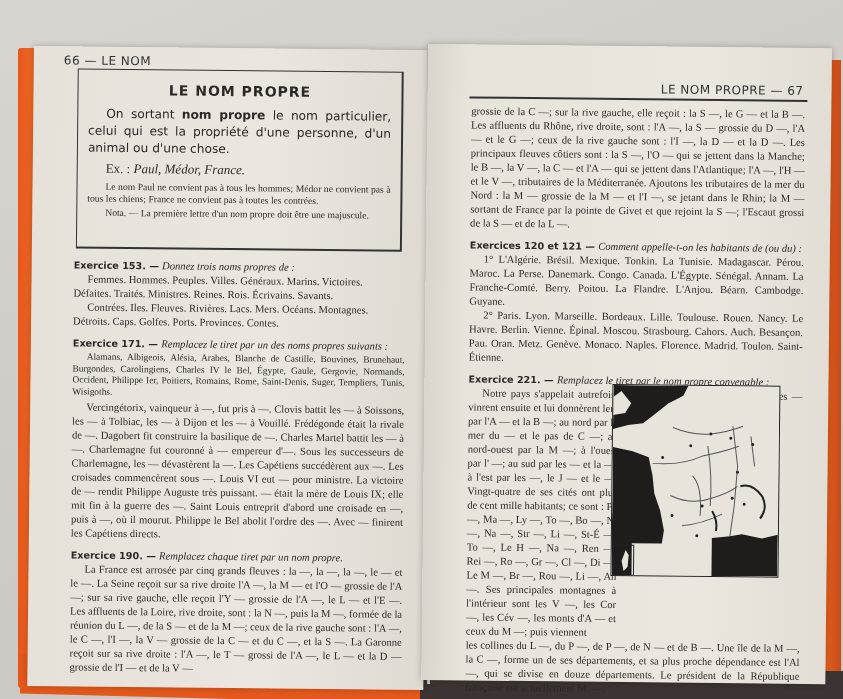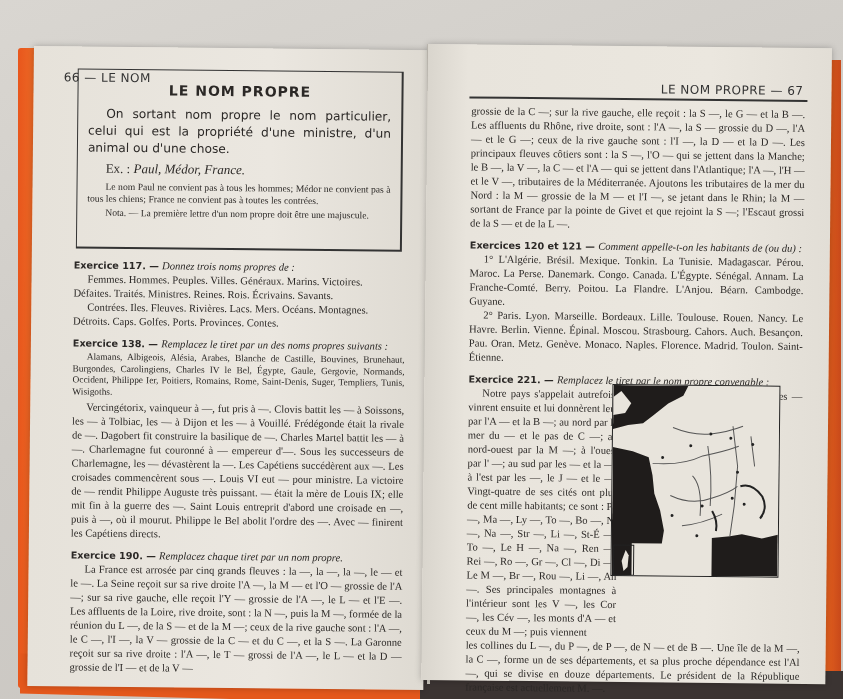--- a/index.html
+++ b/index.html
@@ -16,30 +16,30 @@
   .page{position:absolute;background:#e7e3dc;box-shadow:0 0 6px rgba(0,0,0,.25);}
   .page-left{left:34px;top:46px;width:396px;height:640px;
        background:linear-gradient(90deg,#e6e2da 0%,#ebe7e0 60%,#dedad2 100%);
        transform:rotate(0.6deg);transform-origin:top left;}
   .page-right{left:428px;top:44px;width:404px;height:636px;
        background:linear-gradient(90deg,#d9d5cd 0%,#e8e4dc 10%,#ebe7df 70%,#e2ded6 100%);
        transform:rotate(0.6deg);transform-origin:top left;}
   .gutter{position:absolute;left:427px;top:44px;width:3px;height:640px;background:#c8c3ba;}
   .running-head{position:absolute;font-family:"DejaVu Sans","Liberation Sans",sans-serif;
        font-size:12px;letter-spacing:.5px;color:#333;}
-  .rh-left{left:30px;top:24px;}
+  .rh-left{left:30px;top:7px;}
   .rh-right{right:28px;top:36px;}
   .rule-right{position:absolute;left:42px;right:24px;top:52px;border-top:2px solid #333;}
   .box{position:absolute;left:44px;top:22px;width:326px;height:180px;border:1.5px solid #333;
        border-right-width:2px;border-bottom-width:2px;padding:8px 10px;box-sizing:border-box;}
   .box-title{text-align:center;font-family:"DejaVu Sans","Liberation Sans",sans-serif;
        font-weight:bold;font-size:14px;letter-spacing:1px;margin:4px 0 8px;}
   .def{font-family:"DejaVu Sans","Liberation Sans",sans-serif;font-size:12.2px;line-height:17px;
        text-indent:18px;text-align:justify;margin:0;}
-  .def b{font-weight:normal;}
+  .def b{font-weight:bold;}
   .ex{font-size:13px;margin:4px 0 4px 18px;}
   .ex i{font-style:italic;}
   .small{font-size:9.6px;line-height:12px;text-indent:18px;margin:2px 0;text-align:justify;}
   .body{position:absolute;font-size:10.6px;line-height:14px;text-align:justify;}
   .ex-title{font-family:"DejaVu Sans","Liberation Sans",sans-serif;font-weight:bold;font-size:9.6px;}
   .ex-instr{font-style:italic;}
   .p{margin:0;text-indent:14px;}
   .list{font-size:9.4px;line-height:11.5px;text-indent:14px;margin:1px 0 3px;}
   .blk{margin-bottom:8px;}
   .map{position:absolute;left:188px;top:338px;width:166px;height:190px;border:1.5px solid #222;
@@ -52,36 +52,36 @@
 <div class="cover-left"></div>
 <div class="cover-bottom"></div>
 <div class="cover-right"></div>
 <div class="shadow-bottom"></div>
 
 <div class="page page-left">
   <div class="running-head rh-left">66 — LE NOM</div>
 
   <div class="box">
     <div class="box-title">LE NOM PROPRE</div>
-    <p class="def"><span>On sortant </span><b>nom propre</b><span> le nom particulier, celui qui est la propriété d'une ministre, d'un animal ou d'une chose.</span></p>
+    <p class="def"><span>On sortant </span><b>nom propre</b><span> le nom particulier, celui qui est la propriété d'une personne, d'un animal ou d'une chose.</span></p>
     <div class="ex"><span>Ex. : </span><i>Paul, Médor, France.</i></div>
     <p class="small">Le nom Paul ne convient pas à tous les hommes; Médor ne convient pas à tous les chiens; France ne convient pas à toutes les contrées.</p>
     <p class="small">Nota. — La première lettre d'un nom propre doit être une majuscule.</p>
   </div>
 
   <div class="body" style="left:42px;top:212px;width:332px;">
     <div class="blk">
-      <div><span class="ex-title">Exercice 117. — </span><span class="ex-instr">Donnez trois noms propres de :</span></div>
+      <div><span class="ex-title">Exercice 153. — </span><span class="ex-instr">Donnez trois noms propres de :</span></div>
       <div class="p">Femmes. Hommes. Peuples. Villes. Généraux. Marins. Victoires.</div>
       <div>Défaites. Traités. Ministres. Reines. Rois. Écrivains. Savants.</div>
       <div class="p">Contrées. Iles. Fleuves. Rivières. Lacs. Mers. Océans. Montagnes.</div>
       <div>Détroits. Caps. Golfes. Ports. Provinces. Contes.</div>
     </div>
     <div class="blk">
-      <div><span class="ex-title">Exercice 138. — </span><span class="ex-instr">Remplacez le tiret par un des noms propres suivants :</span></div>
+      <div><span class="ex-title">Exercice 171. — </span><span class="ex-instr">Remplacez le tiret par un des noms propres suivants :</span></div>
       <div class="list">Alamans, Albigeois, Alésia, Arabes, Blanche de Castille, Bouvines, Brunehaut, Burgondes, Carolingiens, Charles IV le Bel, Égypte, Gaule, Gergovie, Normands, Occident, Philippe Ier, Poitiers, Romains, Rome, Saint-Denis, Suger, Templiers, Tunis, Wisigoths.</div>
       <p class="p">Vercingétorix, vainqueur à —, fut pris à —. Clovis battit les — à Soissons, les — à Tolbiac, les — à Dijon et les — à Vouillé. Frédégonde était la rivale de —. Dagobert fit construire la basilique de —. Charles Martel battit les — à —. Charlemagne fut couronné à — empereur d'—. Sous les successeurs de Charlemagne, les — dévastèrent la —. Les Capétiens succédèrent aux —. Les croisades commencèrent sous —. Louis VI eut — pour ministre. La victoire de — rendit Philippe Auguste très puissant. — était la mère de Louis IX; elle mit fin à la guerre des —. Saint Louis entreprit d'abord une croisade en —, puis à —, où il mourut. Philippe le Bel abolit l'ordre des —. Avec — finirent les Capétiens directs.</p>
     </div>
     <div class="blk">
       <div><span class="ex-title">Exercice 190. — </span><span class="ex-instr">Remplacez chaque tiret par un nom propre.</span></div>
       <p class="p">La France est arrosée par cinq grands fleuves : la —, la —, la —, le — et le —. La Seine reçoit sur sa rive droite l'A —, la M — et l'O — grossie de l'A —; sur sa rive gauche, elle reçoit l'Y — grossie de l'A —, le L — et l'E —. Les affluents de la Loire, rive droite, sont : la N —, puis la M —, formée de la réunion du L —, de la S — et de la M —; ceux de la rive gauche sont : l'A —, le C —, l'I —, la V — grossie de la C — et du C —, et la S —. La Garonne reçoit sur sa rive droite : l'A —, le T — grossi de l'A —, le L — et la D — grossie de l'I — et de la V —</p>
     </div>
   </div>
 </div>
 

